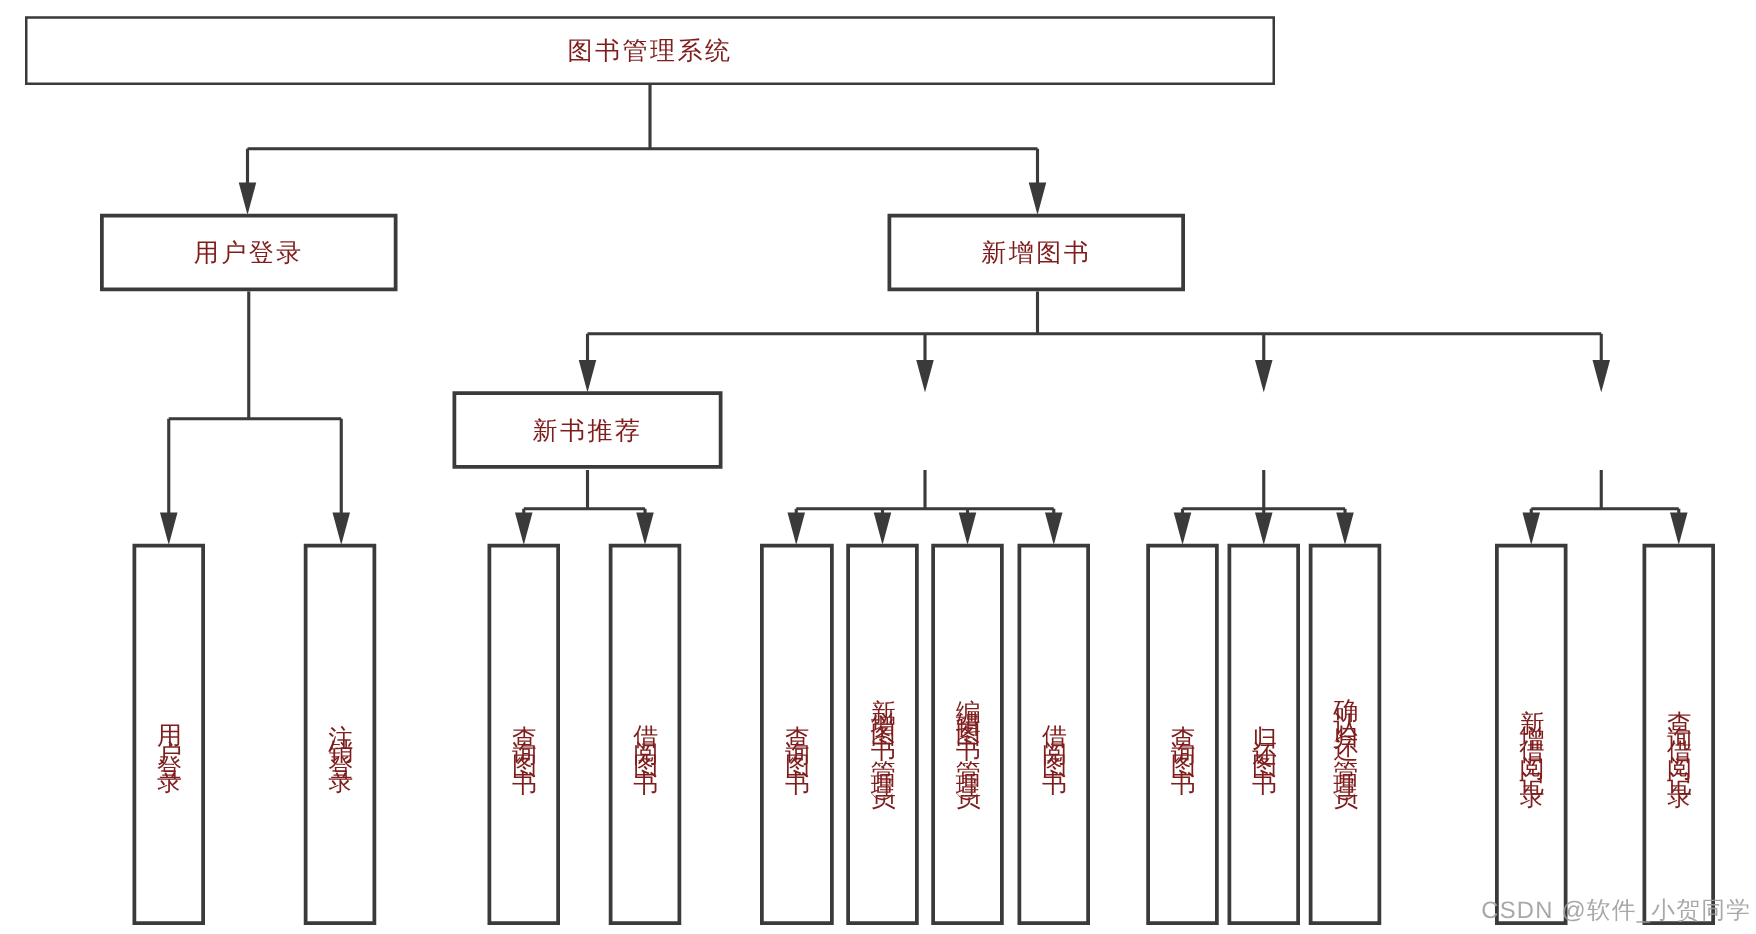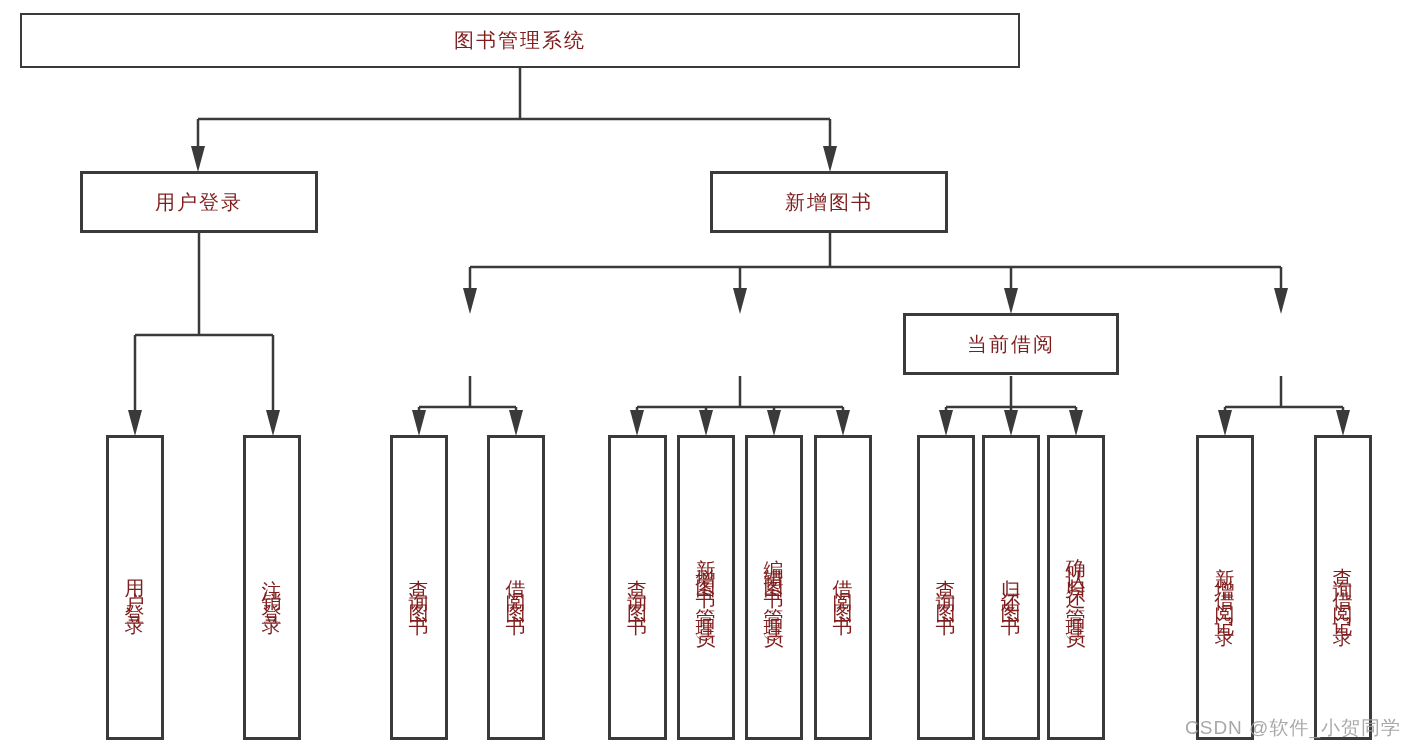--- a/index.html
+++ b/index.html
@@ -80,21 +80,21 @@
       <polygon points="1218,410 1232,410 1225,436"></polygon>
       <polygon points="1336,410 1350,410 1343,436"></polygon>
     </g>
   </svg>
 
   <div class="node h root" style="left:20px;top:13px;width:1000px;height:55px">图书管理系统</div>
 
   <div class="node h" style="left:80px;top:171px;width:238px;height:62px">用户登录</div>
   <div class="node h" style="left:710px;top:171px;width:238px;height:62px">新增图书</div>
 
-  <div class="node h" style="left:903px;top:313px;width:216px;height:62px">当前借阅</div>
+  <div class="node h" style="left:362px;top:313px;width:216px;height:62px">新书推荐</div>
 
   <div class="node v" style="left:106px;top:435px;width:58px;height:305px">用户登录</div>
   <div class="node v" style="left:243px;top:435px;width:58px;height:305px">注销登录</div>
 
   <div class="node v" style="left:390px;top:435px;width:58px;height:305px">查询图书</div>
   <div class="node v" style="left:487px;top:435px;width:58px;height:305px">借阅图书</div>
 
   <div class="node v" style="left:608px;top:435px;width:59px;height:305px">查询图书</div>
   <div class="node v long" style="left:677px;top:435px;width:58px;height:305px">新增图书（管理员）</div>
   <div class="node v long" style="left:745px;top:435px;width:58px;height:305px">编辑图书（管理员）</div>

